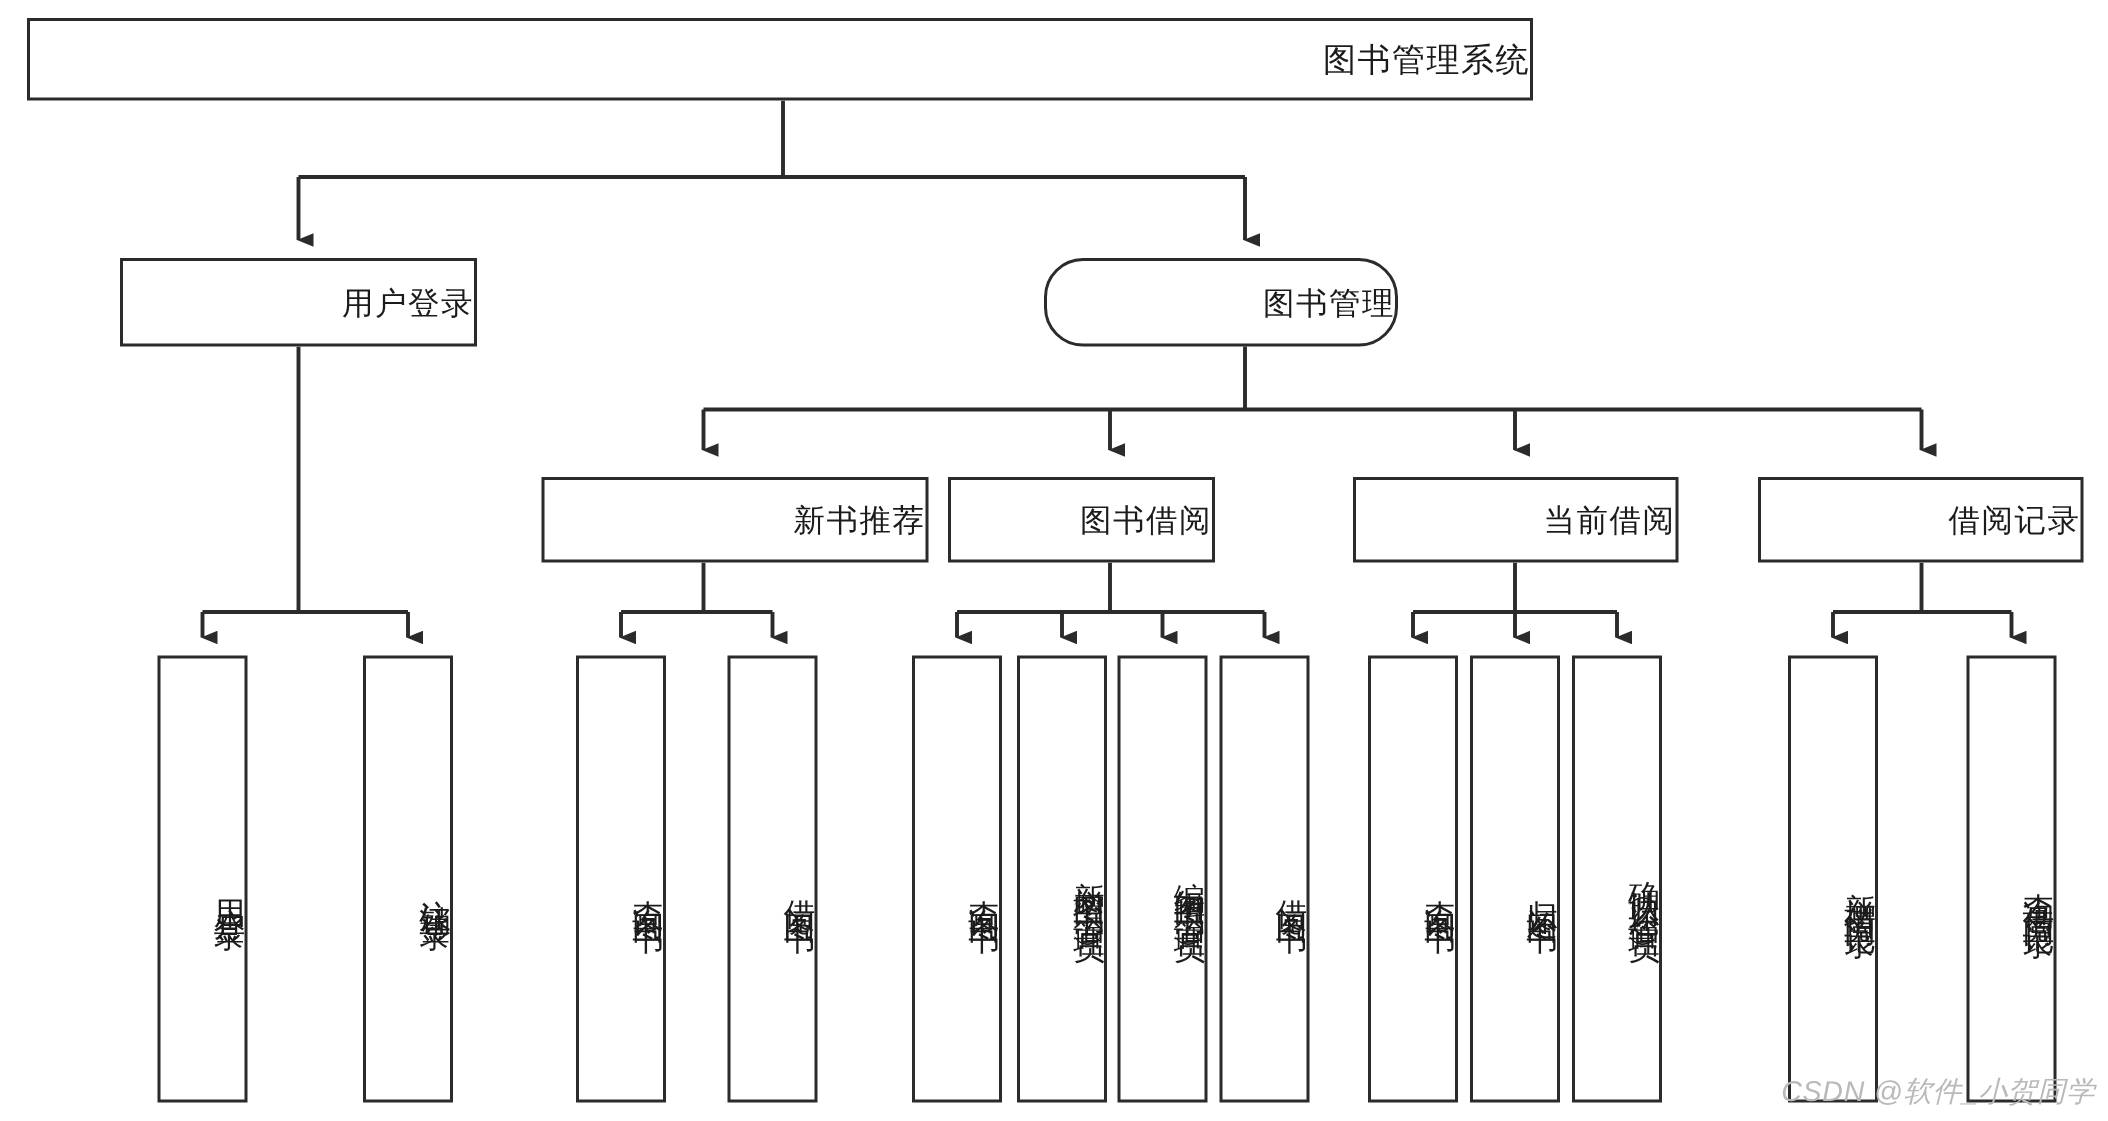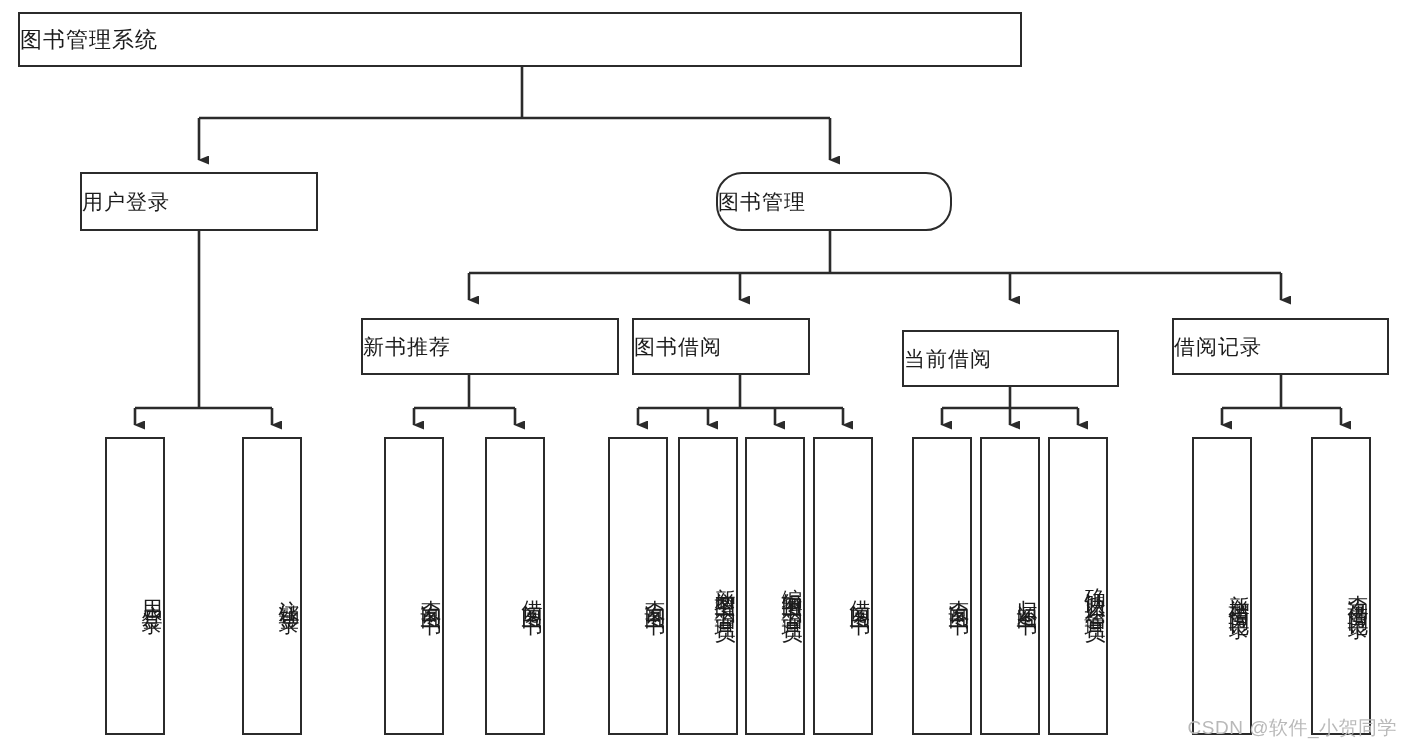--- a/index.html
+++ b/index.html
@@ -12,21 +12,21 @@
   svg#wires{position:absolute;left:0;top:0;width:1405px;height:747px;pointer-events:none;}
 
   .node{
     position:absolute;
     box-sizing:border-box;
     border:2.4px solid #2b2b2b;
     background:#ffffff;
     color:#1b1b1b;
     display:flex;
     align-items:center;
-    justify-content:flex-start;
+    justify-content:flex-end;
     text-align:center;
     letter-spacing:1px;
   }
   .node.h{ font-size:21px; }
   .node.root{ font-size:22px; }
 
   
   .node.v{
     font-size:21px;
     writing-mode:vertical-rl;
@@ -44,20 +44,21 @@
   }
 
   .watermark{
     position:absolute;
     right:8px;
     bottom:6px;
     font-size:19px;
     color:#b9b9b9;
     letter-spacing:0.5px;
     white-space:nowrap;
+    font-style:italic;
   }
 </style>
 </head>
 <body>
 
 <div id="canvas">
 
   <svg id="wires" viewBox="0 0 1405 747">
     <defs>
       <marker id="arrow" markerWidth="9" markerHeight="11" refX="4.5" refY="10" orient="auto" markerUnits="userSpaceOnUse">
@@ -108,31 +109,31 @@
     </g>
   </svg>
 
   <div class="node root" style="left:18px;top:12px;width:1004px;height:55px;">
     <span class="txt">图书管理系统</span>
   </div>
 
   <div class="node h" style="left:80px;top:172px;width:238px;height:59px;">
     <span class="txt">用户登录</span>
   </div>
-  <div class="node h" style="left:716px;top:172px;width:236px;height:59px;border-radius:26px;">
+  <div class="node h" style="left:696px;top:172px;width:236px;height:59px;border-radius:26px;">
     <span class="txt">图书管理</span>
   </div>
 
   <div class="node h" style="left:361px;top:318px;width:258px;height:57px;">
     <span class="txt">新书推荐</span>
   </div>
   <div class="node h" style="left:632px;top:318px;width:178px;height:57px;">
     <span class="txt">图书借阅</span>
   </div>
-  <div class="node h" style="left:902px;top:330px;width:217px;height:57px;">
+  <div class="node h" style="left:902px;top:318px;width:217px;height:57px;">
     <span class="txt">当前借阅</span>
   </div>
   <div class="node h" style="left:1172px;top:318px;width:217px;height:57px;">
     <span class="txt">借阅记录</span>
   </div>
 
   <div class="node v" style="left:105px;top:437px;width:60px;height:298px;">
     <span class="txt">用户登录</span>
   </div>
   <div class="node v" style="left:242px;top:437px;width:60px;height:298px;">

